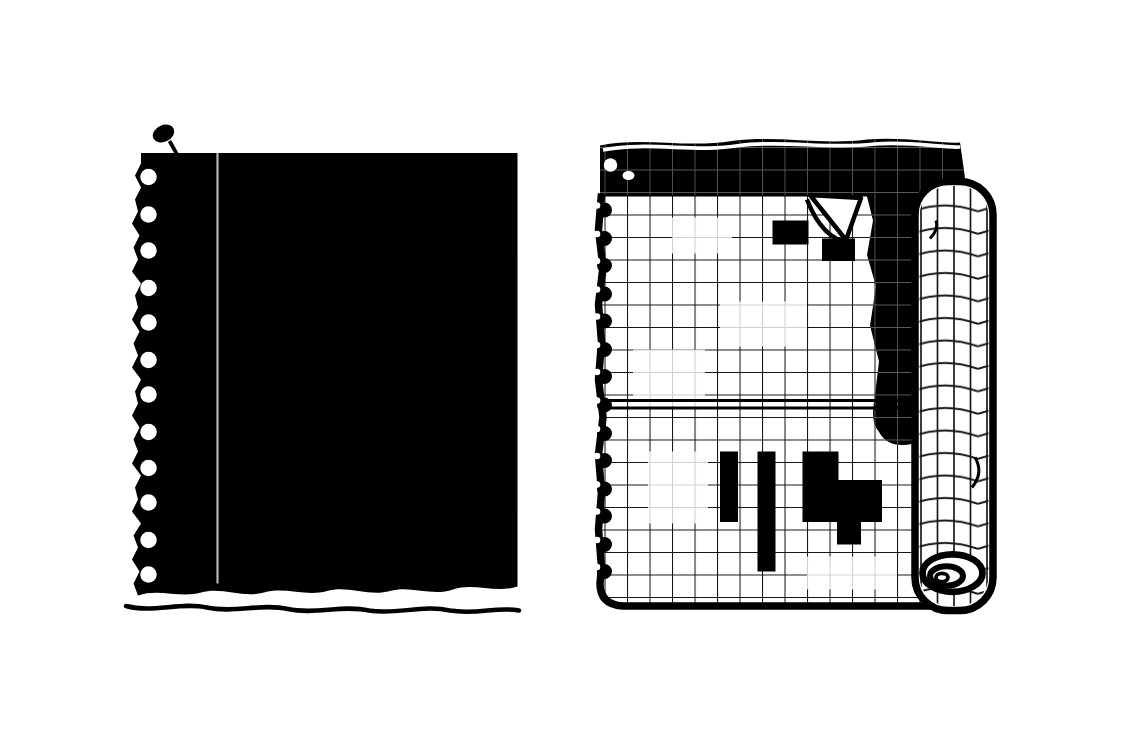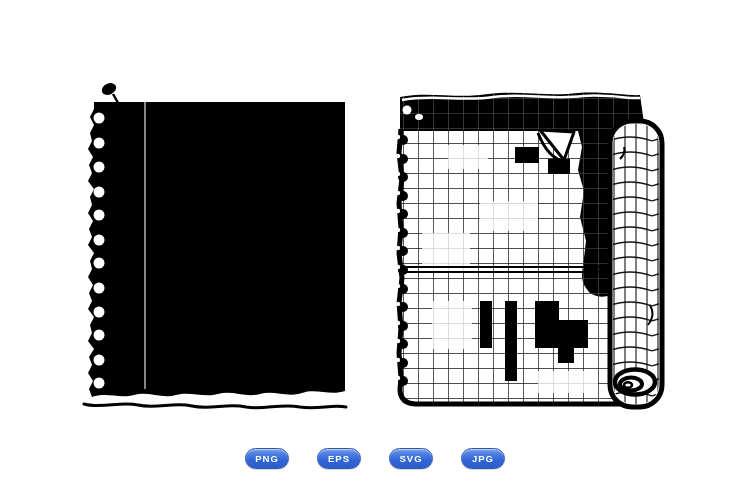--- a/index.html
+++ b/index.html
@@ -185,20 +185,14 @@
       <path d="M262,222 q6,10 -2,20" fill="none" stroke="#000" stroke-width="2"></path>
 
       <g>
         <ellipse cx="247" cy="299" rx="20" ry="12.5" fill="#ffffff" stroke="#000" stroke-width="4.5"></ellipse>
         <ellipse cx="243" cy="301" rx="11" ry="6.5" fill="#ffffff" stroke="#000" stroke-width="4"></ellipse>
         <ellipse cx="240" cy="302" rx="4" ry="2.8" fill="none" stroke="#000" stroke-width="2.5"></ellipse>
       </g>
     </g>
   </svg>
 
-  <div class="badge-row">
-    <div class="badge">PNG</div>
-    <div class="badge">EPS</div>
-    <div class="badge">SVG</div>
-    <div class="badge">JPG</div>
-  </div>
 
 </div>
 
 </body></html>

